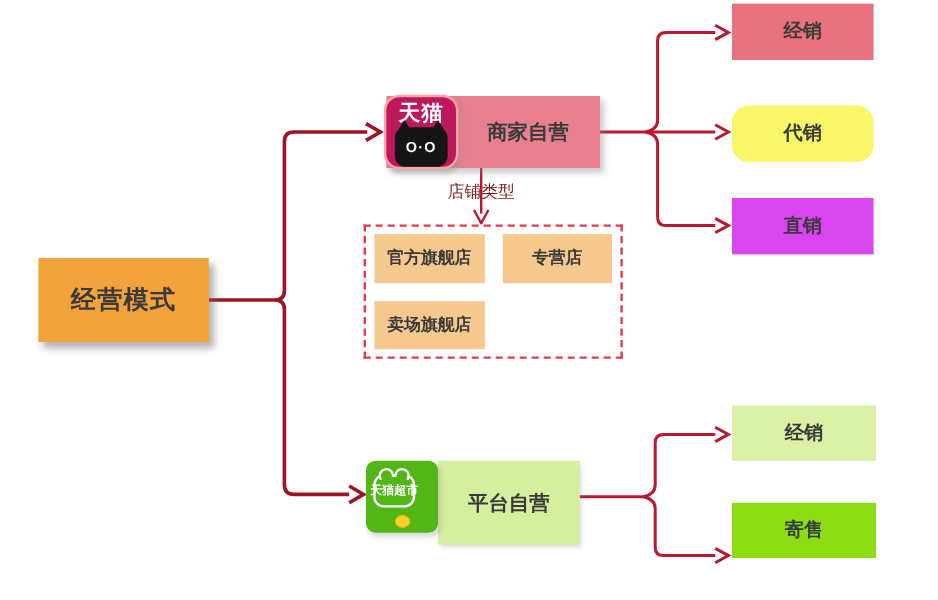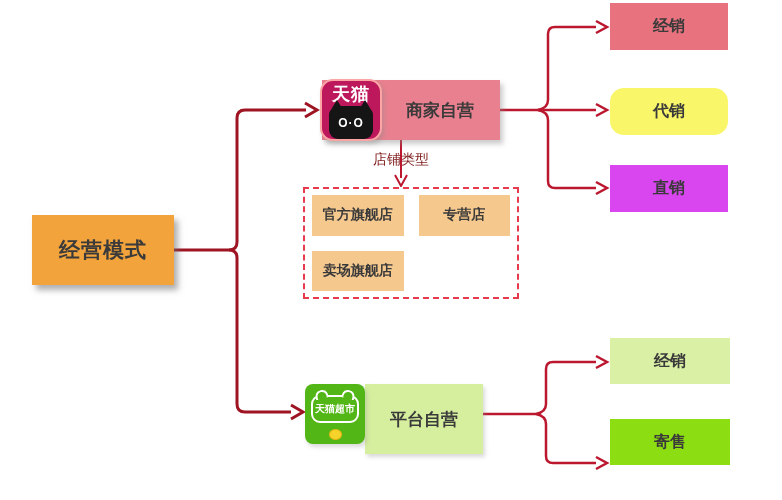--- a/index.html
+++ b/index.html
@@ -29,21 +29,21 @@
   .store-grid{position:absolute;left:303px;top:187px;width:216px;height:112px;box-sizing:border-box;
               border:2px dashed #e83a4d;background:#fff;z-index:2;display:grid;
               grid-template-columns:1fr 1fr;gap:15px;padding:6px 7px;}
   .store-cell{background:#f5c88e;display:flex;align-items:center;justify-content:center;
               font-size:14px;font-weight:700;color:#3a3a3a;}
   
   .platform-box{left:365px;top:384px;width:118px;height:70px;background:#d6ef9f;font-size:17px;
                 box-shadow:2px 3px 4px rgba(150,150,150,.35);}
   .supermarket-logo{left:305px;top:384px;width:60px;height:60px;background:#52b616;border-radius:8px;
                     z-index:3;box-shadow:2px 3px 4px rgba(150,150,150,.35);}
-  .cat-outline{position:absolute;left:6px;top:11px;width:48px;height:28px;box-sizing:border-box;
+  .cat-outline{position:absolute;left:6px;top:11px;width:35px;height:28px;box-sizing:border-box;
                border:2px solid #fff;border-radius:9px;display:flex;align-items:center;justify-content:center;}
   .cat-outline::before,.cat-outline::after{content:"";position:absolute;top:-7px;width:13px;height:9px;
                box-sizing:border-box;border:2px solid #fff;border-bottom:none;
                border-radius:7px 7px 0 0;background:#52b616;}
   .cat-outline::before{left:2px;transform:rotate(-14deg);}
   .cat-outline::after{right:2px;transform:rotate(14deg);}
   .supermarket-brand{color:#fff;font-size:10px;font-weight:700;white-space:nowrap;}
   .coin{position:absolute;left:24px;bottom:4px;width:13px;height:11px;background:#f6d32a;
         border-radius:50%;border:1px solid #e3b514;box-sizing:border-box;}
   

